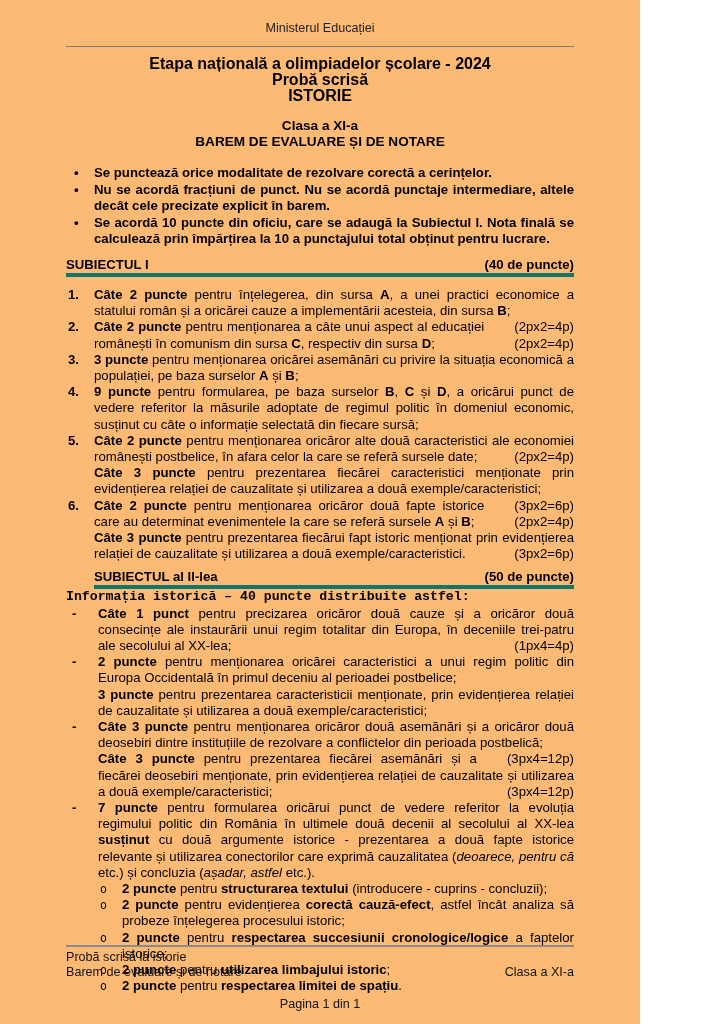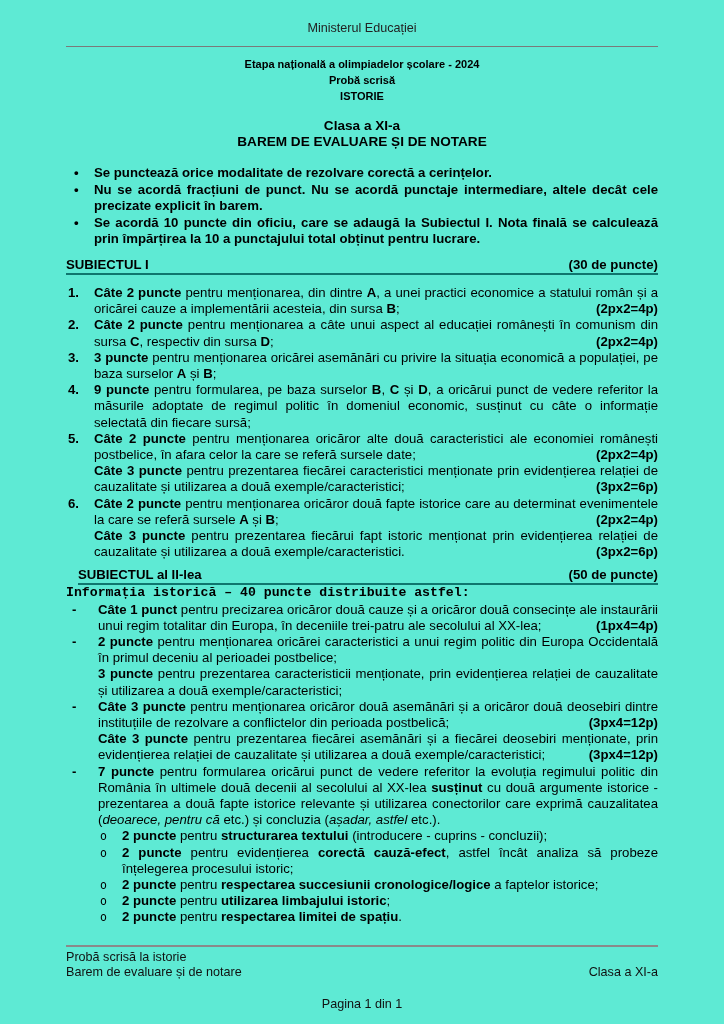--- a/index.html
+++ b/index.html
@@ -1,54 +1,54 @@
 <!DOCTYPE html>
 <html lang="ro"><head>
 <meta charset="utf-8">
 <style>
   html,body{margin:0;padding:0;background:#fff;}
   .doc{
     position:relative;
-    width:724px;height:1024px;
-    background:#5eead4;color:#000;
+    width:640px;height:1024px;
+    background:#fdba74;color:#000;
     font-family:"Liberation Sans", sans-serif;
     font-size:13.2px;line-height:16.2px;
     overflow:hidden;
   }
   .content{position:absolute;left:66px;right:66px;top:0;}
   .center{text-align:center;}
   .ministry{padding-top:20px;font-size:12.6px;color:#222;line-height:16px;}
   .hrline{height:1px;background:#7a7a7a;margin-top:10px;}
-  .head-block{margin-top:9px;font-weight:bold;font-size:11px;line-height:16px;}
+  .head-block{margin-top:9px;font-weight:bold;font-size:16px;line-height:16px;}
   .class-block{margin-top:14px;font-weight:bold;font-size:13.6px;line-height:16px;}
   .rules{margin-top:15px;font-weight:bold;line-height:16.6px;}
   .li{position:relative;text-align:justify;}
   .li .marker{position:absolute;top:0;font-weight:bold;}
   .bullet-li{padding-left:28px;}
   .bullet-li .marker{left:8px;}
   .num-li{padding-left:28px;}
   .num-li .marker{left:2px;}
   .dash-li{padding-left:32px;}
   .dash-li .marker{left:6px;font-weight:bold;}
   .circ-li{padding-left:56px;}
   .circ-li .marker{left:34px;font-weight:normal;font-family:"DejaVu Sans Mono",monospace;font-size:11.5px;}
   .subject-head{
     display:flex;justify-content:space-between;
     font-weight:bold;line-height:17px;
-    border-bottom:2px solid #0f766e;
+    border-bottom:4px solid #0f766e;
     align-items:flex-end;
   }
   .subject-head.s1{margin-top:8px;}
-  .subject-head.s2{margin-top:6px;margin-left:12px;}
+  .subject-head.s2{margin-top:6px;margin-left:28px;}
   .list1{margin-top:10px;}
   .info-heading,.ordering-heading{font-weight:bold;text-align:left;font-family:Liberation Mono, monospace;}
   .ordering-heading{margin-top:8px;}
   .b{font-weight:bold;margin-top:28px;}
   .i{font-style:italic;}
-  .pts{float:right;font-weight:bold;margin-left:30px;}
+  .pts{float:right;font-weight:normal;margin-left:30px;}
   .footer{position:absolute;left:66px;right:66px;bottom:12px;font-size:12.6px;line-height:15.5px;color:#111;}
   .footer-rule{height:2px;background:#8a8a8a;margin-bottom:3px;}
   .footer-row{display:flex;justify-content:space-between;align-items:flex-end;}
   .footer-left div{text-align:left;}
   .footer-page{text-align:center;margin-top:16px;}
 </style>
 </head>
 <body>
 
 <div class="doc">
@@ -70,25 +70,25 @@
     </div>
 
     <div class="rules">
         <div class="li bullet-li"><span class="marker">•</span>Se punctează orice modalitate de rezolvare corectă a cerințelor.</div>
         <div class="li bullet-li"><span class="marker">•</span>Nu se acordă fracțiuni de punct. Nu se acordă punctaje intermediare, altele decât cele precizate explicit în barem.</div>
         <div class="li bullet-li"><span class="marker">•</span>Se acordă 10 puncte din oficiu, care se adaugă la Subiectul I. Nota finală se calculează prin împărțirea la 10 a punctajului total obținut pentru lucrare.</div>
       </div>
 
     <div class="subject-head s1">
       <span>SUBIECTUL I</span>
-      <span>(30 de puncte)</span>
+      <span>(40 de puncte)</span>
     </div>
 
     <div class="list1">
-        <div class="li num-li"><span class="marker">1.</span><span class="b">Câte 2 puncte</span><span> pentru menționarea, din dintre </span><span class="b">A</span><span>, a unei practici economice a statului român și a oricărei cauze a implementării acesteia, din sursa </span><span class="b">B</span><span>;</span><span class="pts">(2px2=4p)</span></div>
+        <div class="li num-li"><span class="marker">1.</span><span class="b">Câte 2 puncte</span><span> pentru înțelegerea, din sursa </span><span class="b">A</span><span>, a unei practici economice a statului român și a oricărei cauze a implementării acesteia, din sursa </span><span class="b">B</span><span>;</span><span class="pts">(2px2=4p)</span></div>
         <div class="li num-li"><span class="marker">2.</span><span class="b">Câte 2 puncte</span><span> pentru menționarea a câte unui aspect al educației românești în comunism din sursa </span><span class="b">C</span><span>, respectiv din sursa </span><span class="b">D</span><span>;</span><span class="pts">(2px2=4p)</span></div>
         <div class="li num-li"><span class="marker">3.</span><span class="b">3 puncte</span><span> pentru menționarea oricărei asemănări cu privire la situația economică a populației, pe baza surselor </span><span class="b">A</span><span> și </span><span class="b">B</span><span>;</span></div>
         <div class="li num-li"><span class="marker">4.</span><span class="b">9 puncte</span><span> pentru formularea, pe baza surselor </span><span class="b">B</span><span>, </span><span class="b">C</span><span> și </span><span class="b">D</span><span>, a oricărui punct de vedere referitor la măsurile adoptate de regimul politic în domeniul economic, susținut cu câte o informație selectată din fiecare sursă;</span></div>
         <div class="li num-li"><span class="marker">5.</span><span class="b">Câte 2 puncte</span><span> pentru menționarea oricăror alte două caracteristici ale economiei românești postbelice, în afara celor la care se referă sursele date;</span><span class="pts">(2px2=4p)</span></div>
         <div class="li num-li"><span class="marker"></span><span class="b">Câte 3 puncte</span><span> pentru prezentarea fiecărei caracteristici menționate prin evidențierea relației de cauzalitate și utilizarea a două exemple/caracteristici;</span><span class="pts">(3px2=6p)</span></div>
         <div class="li num-li"><span class="marker">6.</span><span class="b">Câte 2 puncte</span><span> pentru menționarea oricăror două fapte istorice care au determinat evenimentele la care se referă sursele </span><span class="b">A</span><span> și </span><span class="b">B</span><span>;</span><span class="pts">(2px2=4p)</span></div>
         <div class="li num-li"><span class="marker"></span><span class="b">Câte 3 puncte</span><span> pentru prezentarea fiecărui fapt istoric menționat prin evidențierea relației de cauzalitate și utilizarea a două exemple/caracteristici.</span><span class="pts">(3px2=6p)</span></div>
       </div>
 
     <div class="subject-head s2">

